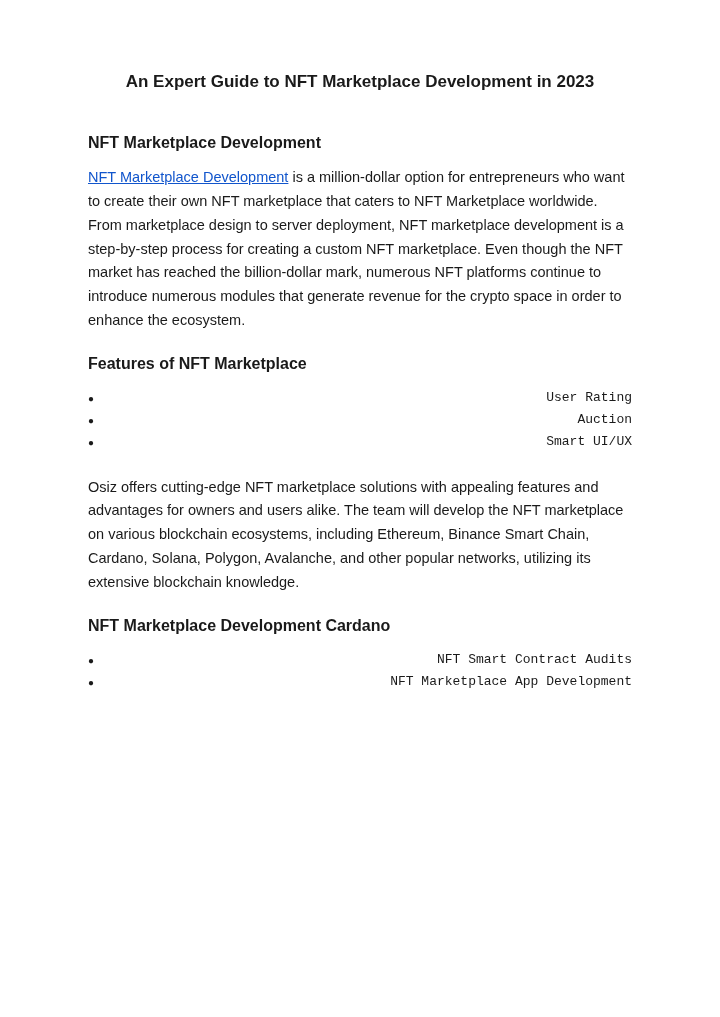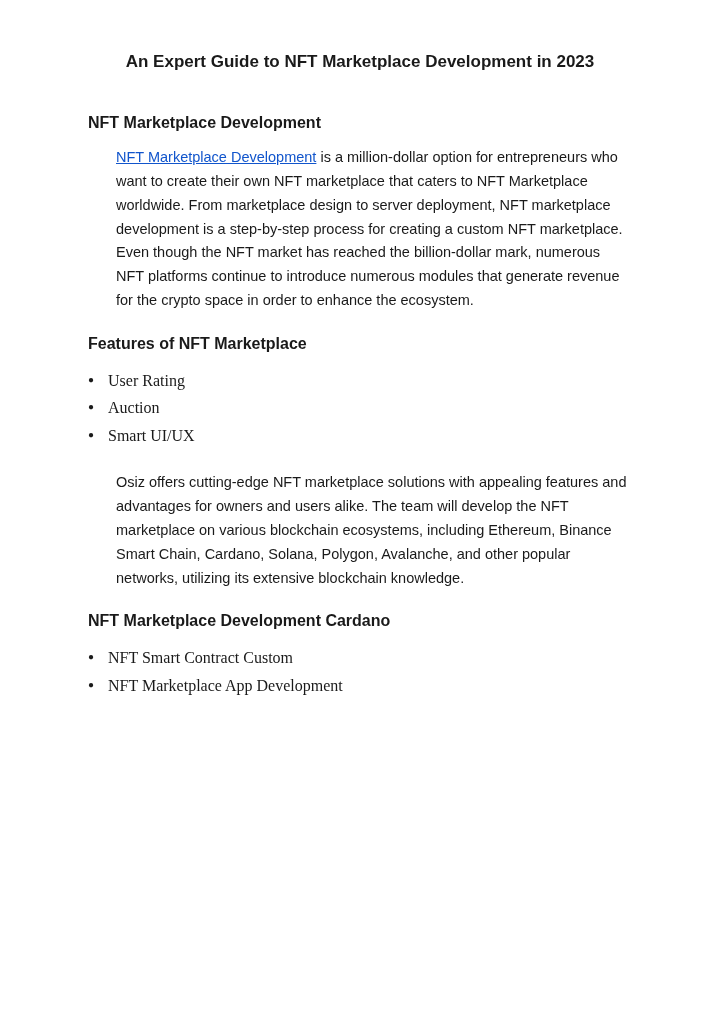--- a/index.html
+++ b/index.html
@@ -11,21 +11,21 @@
     body {
       background: #ffffff;
       font-family: Georgia, 'Times New Roman', serif;
       font-size: 15px;
       color: #1a1a1a;
       width: 720px;
       min-height: 1017px;
     }
 
     .page-container {
-      padding: 50px 88px 60px 88px;
+      padding: 70px 88px 60px 88px;
       max-width: 720px;
     }
 
     .main-title {
       text-align: center;
       font-size: 17px;
       font-weight: bold;
       margin-bottom: 40px;
       line-height: 1.4;
       font-family: Arial, sans-serif;
@@ -37,40 +37,40 @@
       margin-bottom: 14px;
       font-family: Arial, sans-serif;
     }
 
     .body-text {
       font-size: 14.5px;
       line-height: 1.65;
       margin-bottom: 18px;
       font-family: Arial, sans-serif;
       color: #1a1a1a;
-      margin-left: 28px;
     }
 
     .link-text {
       color: #1155cc;
       text-decoration: underline;
     }
 
     .bullet-list {
       list-style: none;
       margin: 0 0 18px 0;
       padding: 0;
     }
 
     .bullet-list li {
-      font-size: 16px;
-      font-family: Liberation Serif, serif;
+      font-size: 13px;
+      font-family: Liberation Mono, monospace;
       line-height: 1.7;
       padding-left: 20px;
       position: relative;
+      text-align: right;
     }
 
     .bullet-list li::before {
       content: '●';
       position: absolute;
       left: 0;
       font-size: 10px;
       top: 4px;
       color: #1a1a1a;
     }
@@ -102,18 +102,18 @@
     </ul>
   </div>
 
   <div class="section-block">
     <p class="body-text">Osiz offers cutting-edge NFT marketplace solutions with appealing features and advantages for owners and users alike. The team will develop the NFT marketplace on various blockchain ecosystems, including Ethereum, Binance Smart Chain, Cardano, Solana, Polygon, Avalanche, and other popular networks, utilizing its extensive blockchain knowledge.</p>
   </div>
 
   <div class="section-block">
     <h2 class="section-heading">NFT Marketplace Development Cardano</h2>
     <ul class="bullet-list">
-      <li>NFT Smart Contract Custom</li>
+      <li>NFT Smart Contract Audits</li>
       <li>NFT Marketplace App Development</li>
     </ul>
   </div>
 
 </div>
 
 </body></html>

